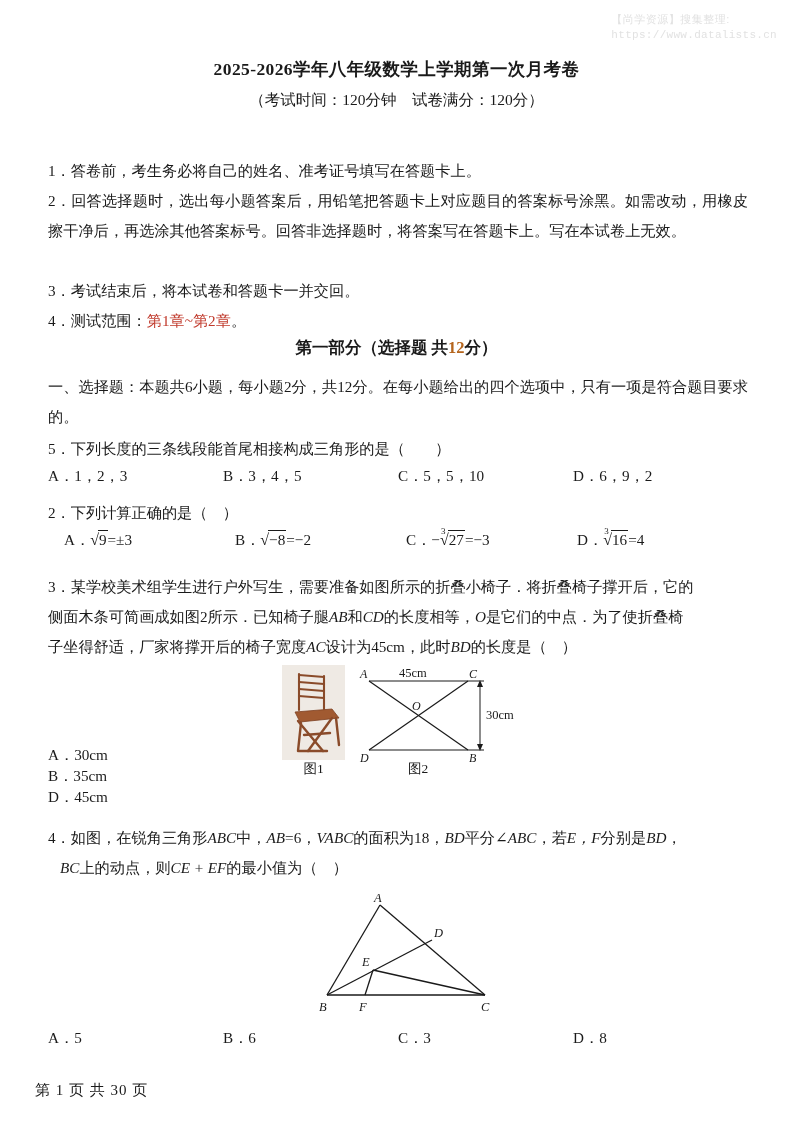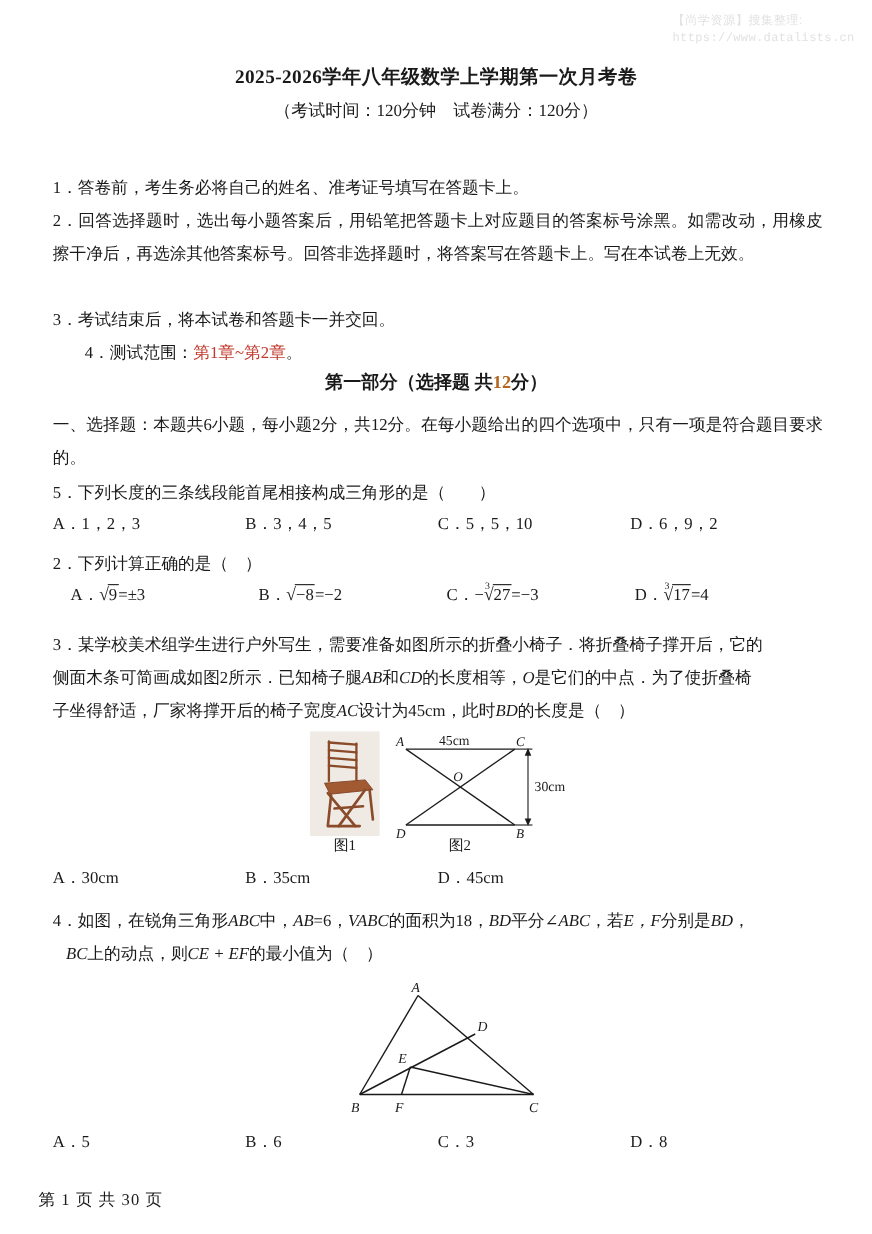--- a/index.html
+++ b/index.html
@@ -90,21 +90,21 @@
     <div class="wm1">【尚学资源】搜集整理:</div>
     <div class="wm2">https://www.datalists.cn</div>
   </div>
 
   <div class="doc-title">2025-2026学年八年级数学上学期第一次月考卷</div>
   <div class="doc-subtitle">（考试时间：120分钟　试卷满分：120分）</div>
 
   <div class="body-col para" style="top:156px;">1．答卷前，考生务必将自己的姓名、准考证号填写在答题卡上。</div>
   <div class="body-col para" style="top:186px;">2．回答选择题时，选出每小题答案后，用铅笔把答题卡上对应题目的答案标号涂黑。如需改动，用橡皮擦干净后，再选涂其他答案标号。回答非选择题时，将答案写在答题卡上。写在本试卷上无效。</div>
   <div class="body-col para" style="top:276px;">3．考试结束后，将本试卷和答题卡一并交回。</div>
-  <div class="body-col para" style="top:306px;margin-left:29px;">
+  <div class="body-col para" style="top:306px;">
     <span>4．测试范围：</span><span class="red">第1章~第2章</span><span>。</span>
   </div>
 
   <div class="part-title" style="top:337px;">
     <span>第一部分（选择题 共</span><span class="brown">12</span><span>分）</span>
   </div>
 
   <div class="body-col para" style="top:372px;">一、选择题：本题共6小题，每小题2分，共12分。在每小题给出的四个选项中，只有一项是符合题目要求的。</div>
 
   <div class="body-col para" style="top:434px;">5．下列长度的三条线段能首尾相接构成三角形的是（　　）</div>
@@ -120,21 +120,21 @@
     <div>
       <span>A．</span><span class="rad"><span class="idx"></span><span class="sign">√</span><span class="bar">9</span></span><span>=±3</span>
     </div>
     <div>
       <span>B．</span><span class="rad"><span class="idx"></span><span class="sign">√</span><span class="bar">−8</span></span><span>=−2</span>
     </div>
     <div>
       <span>C．</span><span>−</span><span class="rad"><span class="idx">3</span><span class="sign">√</span><span class="bar">27</span></span><span>=−3</span>
     </div>
     <div>
-      <span>D．</span><span class="rad"><span class="idx">3</span><span class="sign">√</span><span class="bar">17</span></span><span>=4</span>
+      <span>D．</span><span class="rad"><span class="idx">3</span><span class="sign">√</span><span class="bar">16</span></span><span>=4</span>
     </div>
   </div>
 
   <div class="body-col para" style="top:572px;">3．某学校美术组学生进行户外写生，需要准备如图所示的折叠小椅子．将折叠椅子撑开后，它的</div>
   <div class="body-col para" style="top:602px;">
     <span>侧面木条可简画成如图2所示．已知椅子腿</span><span class="ital">AB</span><span>和</span><span class="ital">CD</span><span>的长度相等，</span><span class="ital">O</span><span>是它们的中点．为了使折叠椅</span>
   </div>
   <div class="body-col para" style="top:632px;">
     <span>子坐得舒适，厂家将撑开后的椅子宽度</span><span class="ital">AC</span><span>设计为45cm，此时</span><span class="ital">BD</span><span>的长度是（　）</span>
   </div>
@@ -184,21 +184,21 @@
       <text x="114" y="13" font-size="12" font-style="italic" font-family="Liberation Serif, serif" fill="#1a1a1a">C</text>
       <text x="5" y="97" font-size="12" font-style="italic" font-family="Liberation Serif, serif" fill="#1a1a1a">D</text>
       <text x="114" y="97" font-size="12" font-style="italic" font-family="Liberation Serif, serif" fill="#1a1a1a">B</text>
       <text x="57" y="45" font-size="12" font-style="italic" font-family="Liberation Serif, serif" fill="#1a1a1a">O</text>
       <text x="44" y="12" font-size="12.5" font-family="Liberation Serif, serif" fill="#1a1a1a">45cm</text>
       <text x="131" y="54" font-size="12.5" font-family="Liberation Serif, serif" fill="#1a1a1a">30cm</text>
     </svg>
   </div>
   <div class="cap" style="left:388px;top:760px;width:60px;">图2</div>
 
-  <div class="body-col opts" style="top:788px;">
+  <div class="body-col opts" style="top:745px;flex-direction:column;">
     <div>A．30cm</div>
     <div>B．35cm</div>
     <div>D．45cm</div>
   </div>
 
   <div class="body-col para" style="top:823px;">
     <span>4．如图，在锐角三角形</span><span class="ital">ABC</span><span>中，</span><span class="ital">AB</span><span>=6，</span><span class="ital">V</span><span class="ital">ABC</span><span>的面积为18，</span><span class="ital">BD</span><span>平分∠</span><span class="ital">ABC</span><span>，若</span><span class="ital">E，F</span><span>分别是</span><span class="ital">BD</span><span>，</span>
   </div>
   <div class="body-col para" style="top:853px;padding-left:12px;box-sizing:border-box;">
     <span class="ital">BC</span><span>上的动点，则</span><span class="ital">CE + EF</span><span>的最小值为（　）</span>

